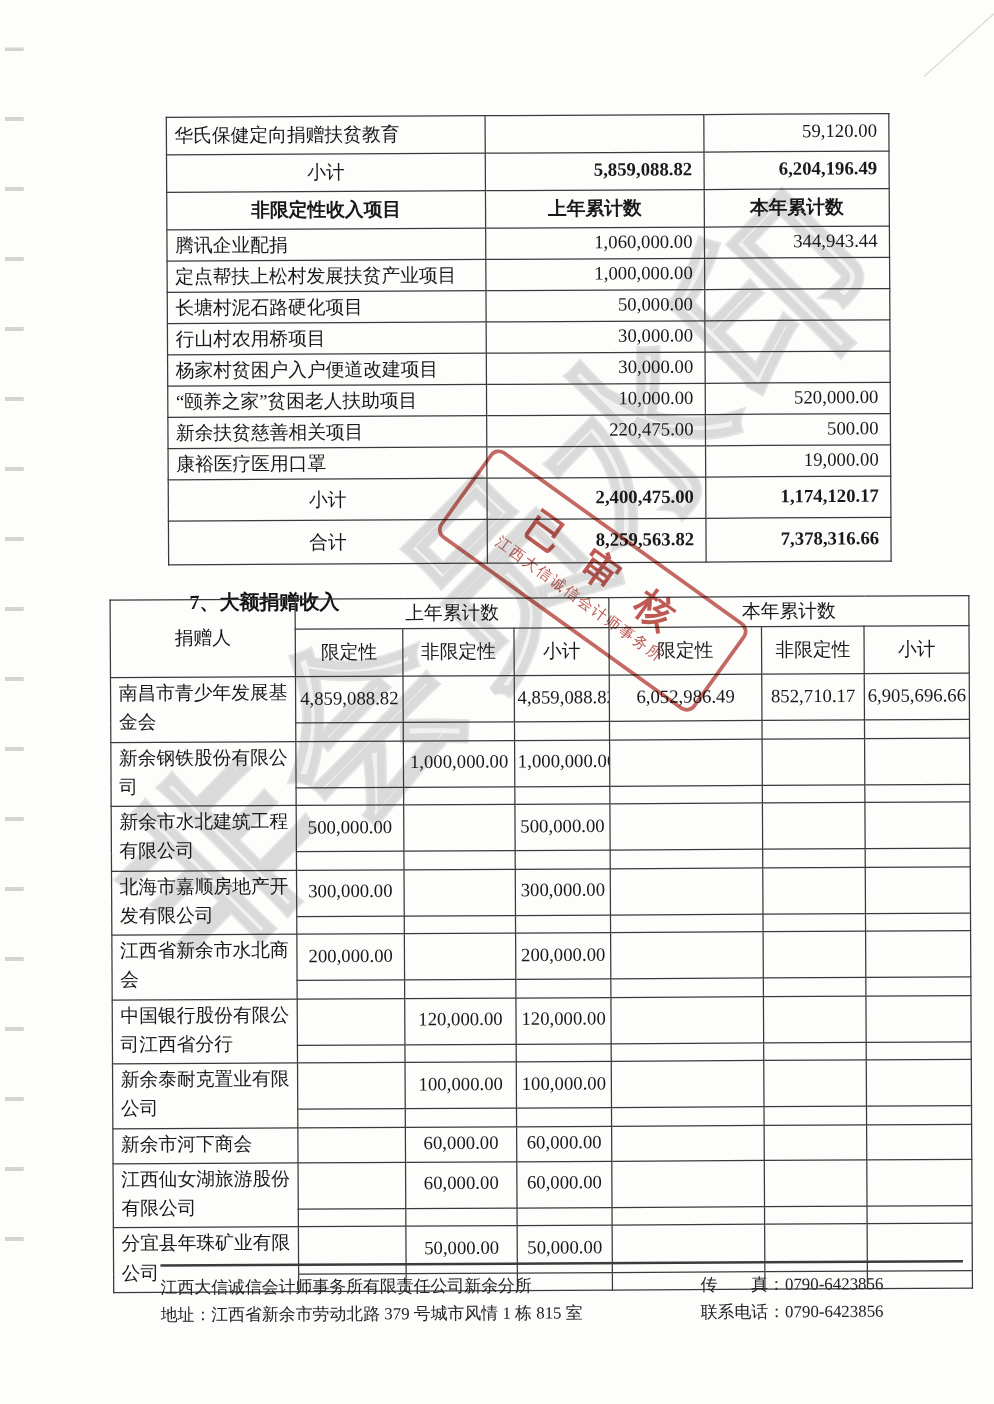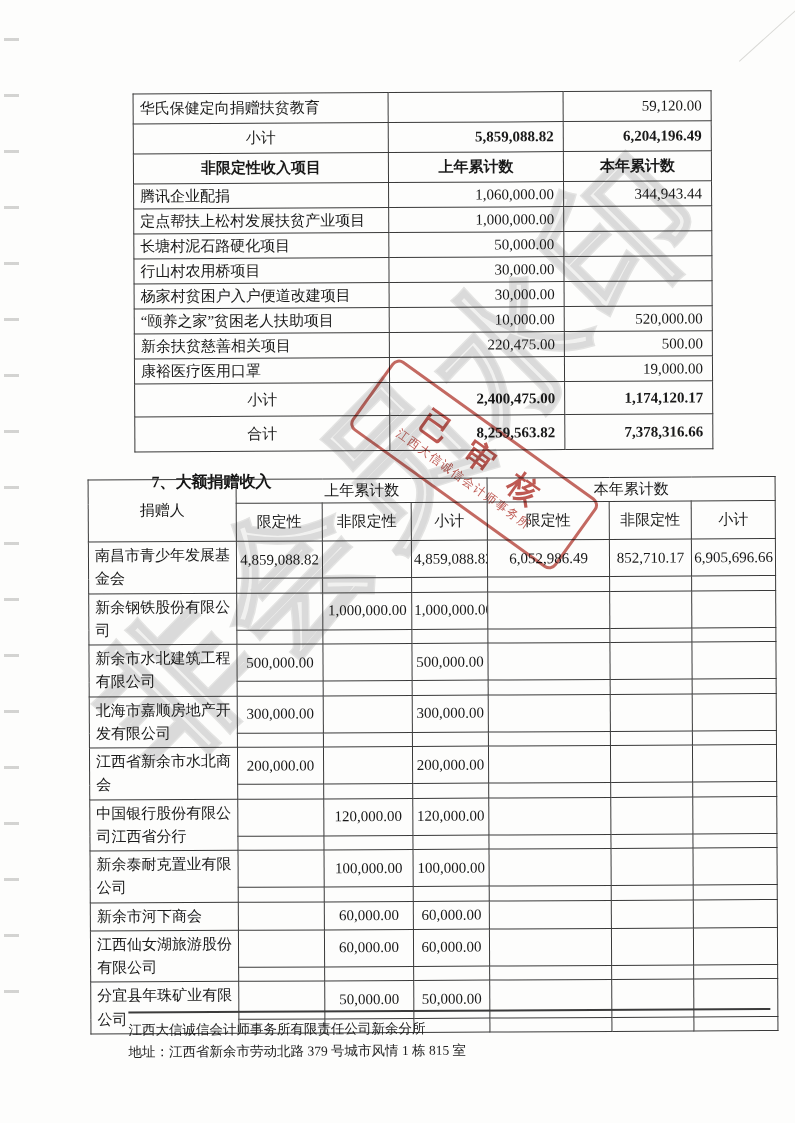--- a/index.html
+++ b/index.html
@@ -368,17 +368,19 @@
         </tr>
       </tbody>
     </table>
 
     <div class="footer">
       <div class="footer-left">
         <div>江西大信诚信会计师事务所有限责任公司新余分所</div>
         <div>地址：江西省新余市劳动北路 379 号城市风情 1 栋 815 室</div>
       </div>
       <div class="footer-right">
+        <div><span>传　　真：</span><span>0790-6423856</span></div>
+        <div><span>联系电话：</span><span>0790-6423856</span></div>
       </div>
     </div>
 
   </div>
 </div>
 
 </body></html>

